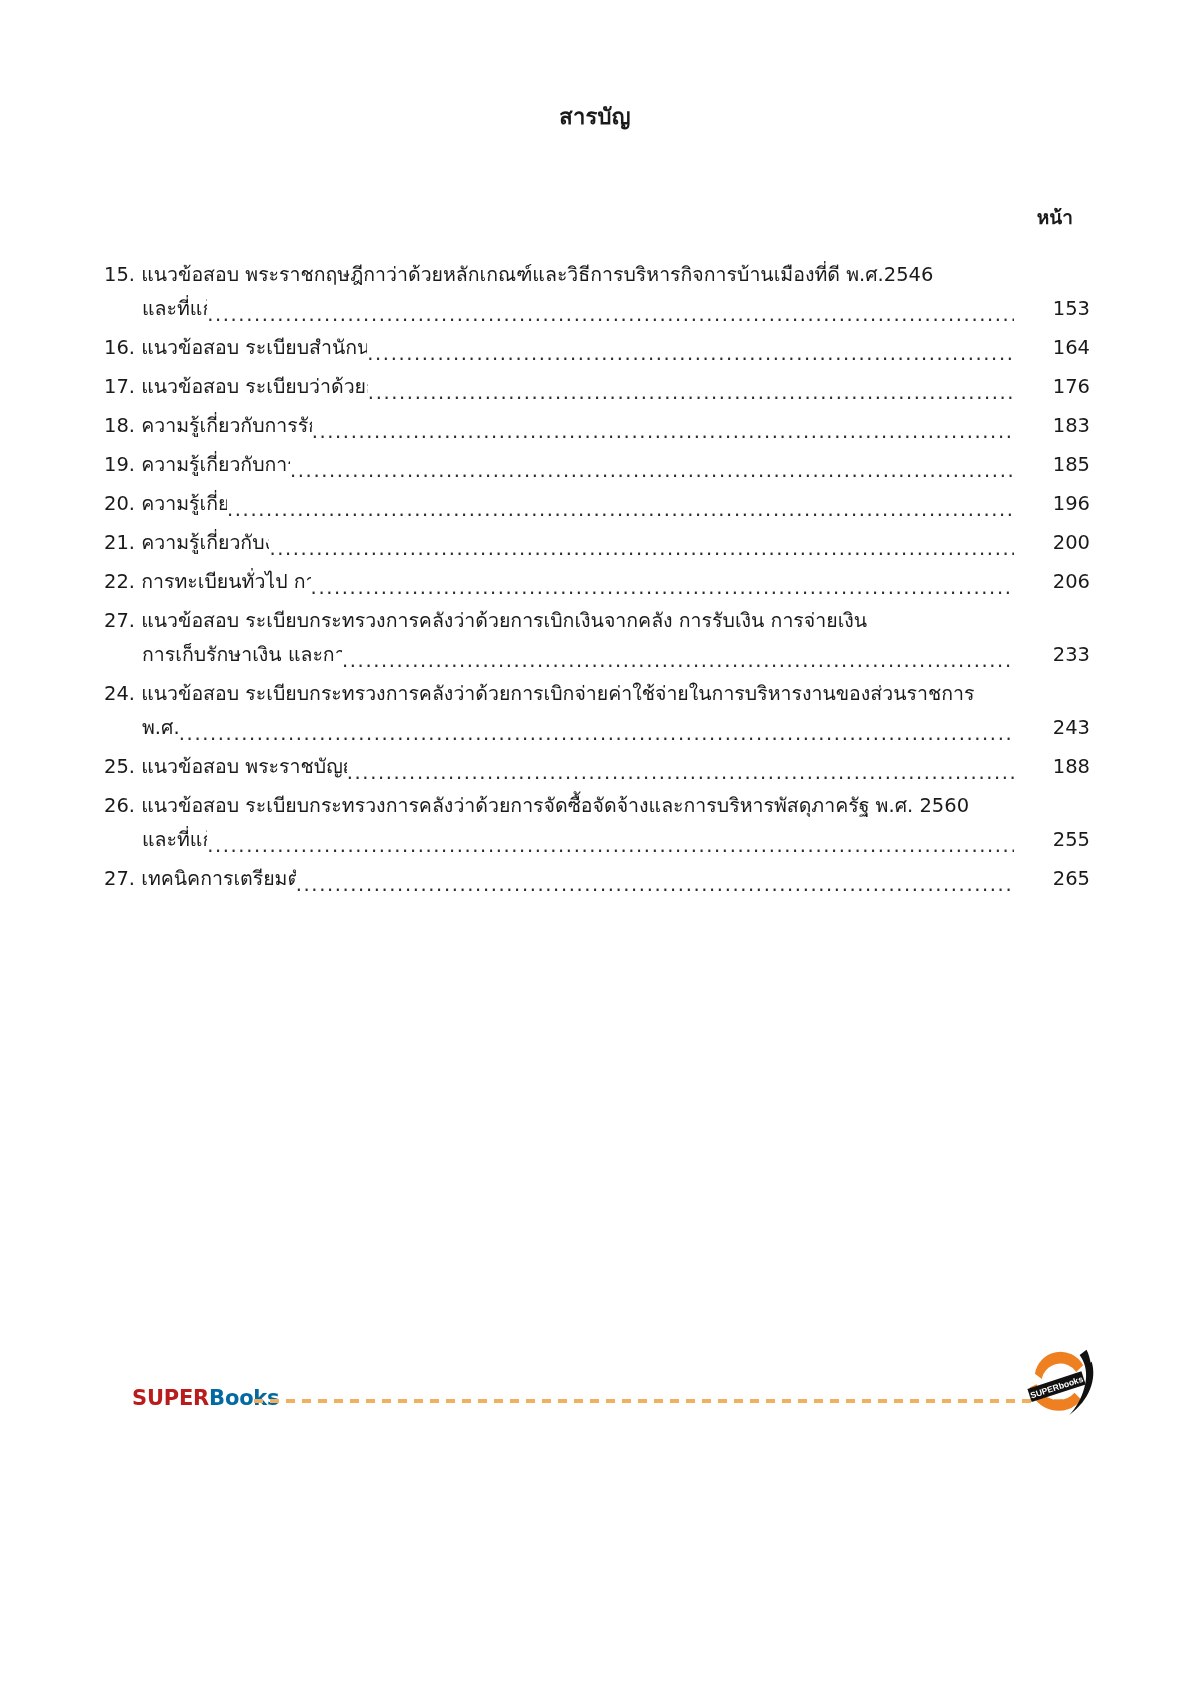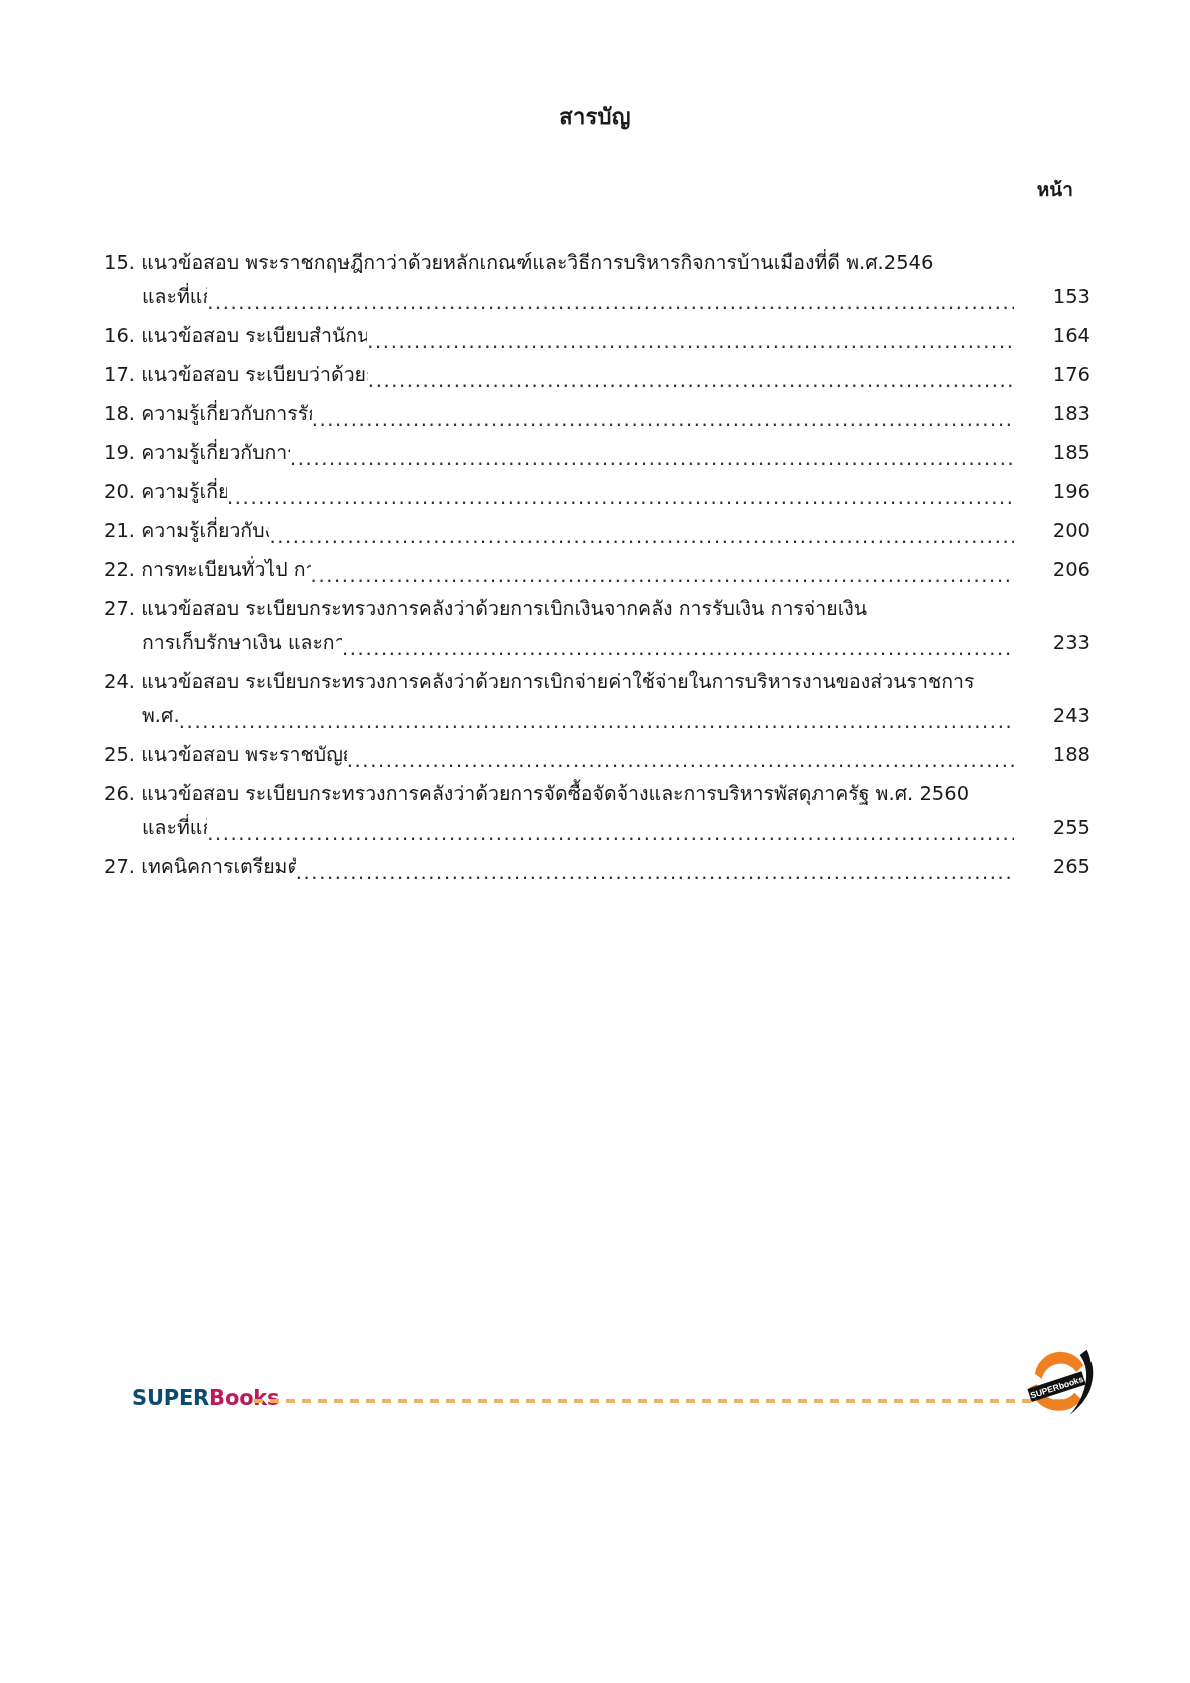--- a/index.html
+++ b/index.html
@@ -33,30 +33,30 @@
   }
   .doc-subtitle {
     margin-top: 21px;
     font-size: 23px;
     font-weight: 700;
     line-height: 1.2;
   }
 
   
   .col-header {
-    margin-top: 44px;
+    margin-top: 72px;
     padding-right: 117px;
     text-align: right;
     font-size: 19px;
     font-weight: 700;
   }
 
   
   .toc {
-    margin-top: 42px;
+    margin-top: 26px;
     padding-left: 104px;
     padding-right: 100px;
   }
   .toc-entry {
     margin-bottom: 5px;
   }
   .toc-line {
     display: flex;
     align-items: flex-end;
     font-size: 19.5px;
@@ -106,22 +106,22 @@
   .footer-brand {
     position: absolute;
     left: 132px;
     bottom: 0;
     display: flex;
     align-items: baseline;
     font-size: 21px;
     font-weight: 700;
     letter-spacing: -0.2px;
   }
-  .brand-super { color: #0c4a6e; }
-  .brand-books { color: #be185d; }
+  .brand-super { color: #b91c1c; }
+  .brand-books { color: #0369a1; }
   .footer-rule {
     position: absolute;
     left: 254px;
     right: 118px;
     bottom: 7px;
     height: 4px;
     background-image: repeating-linear-gradient(
       to right,
       #f0b060 0px,
       #f0b060 9px,

